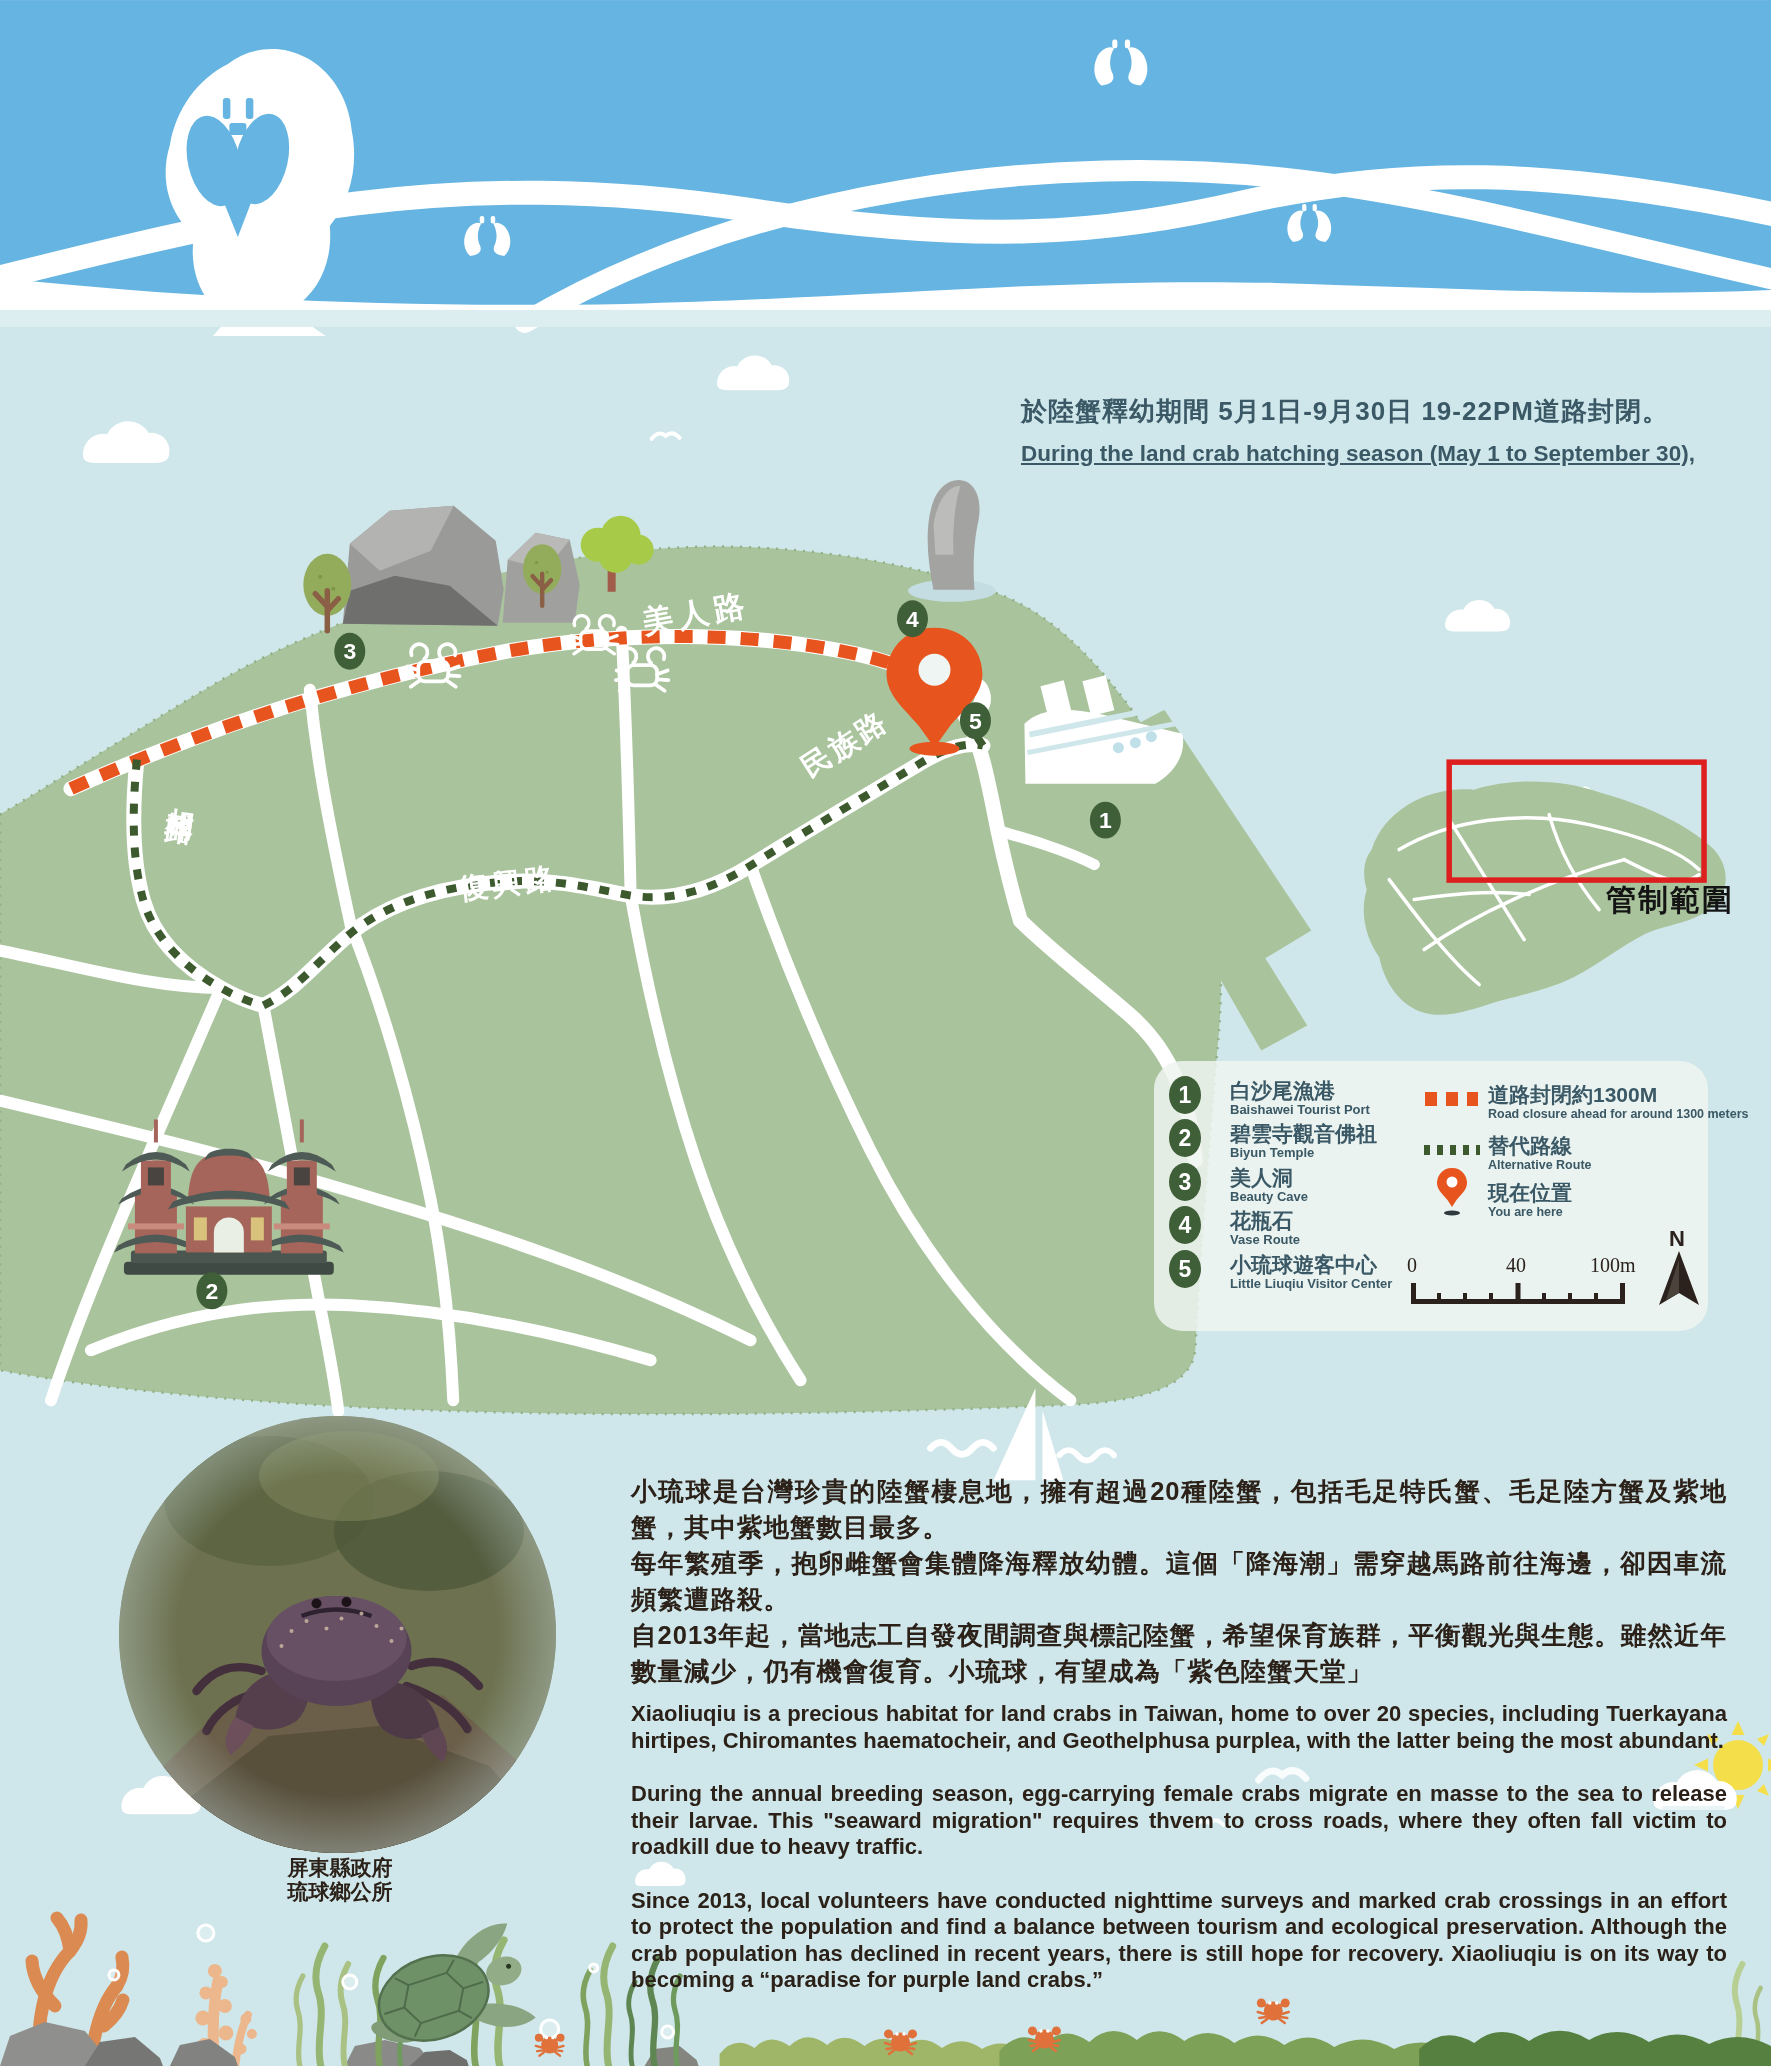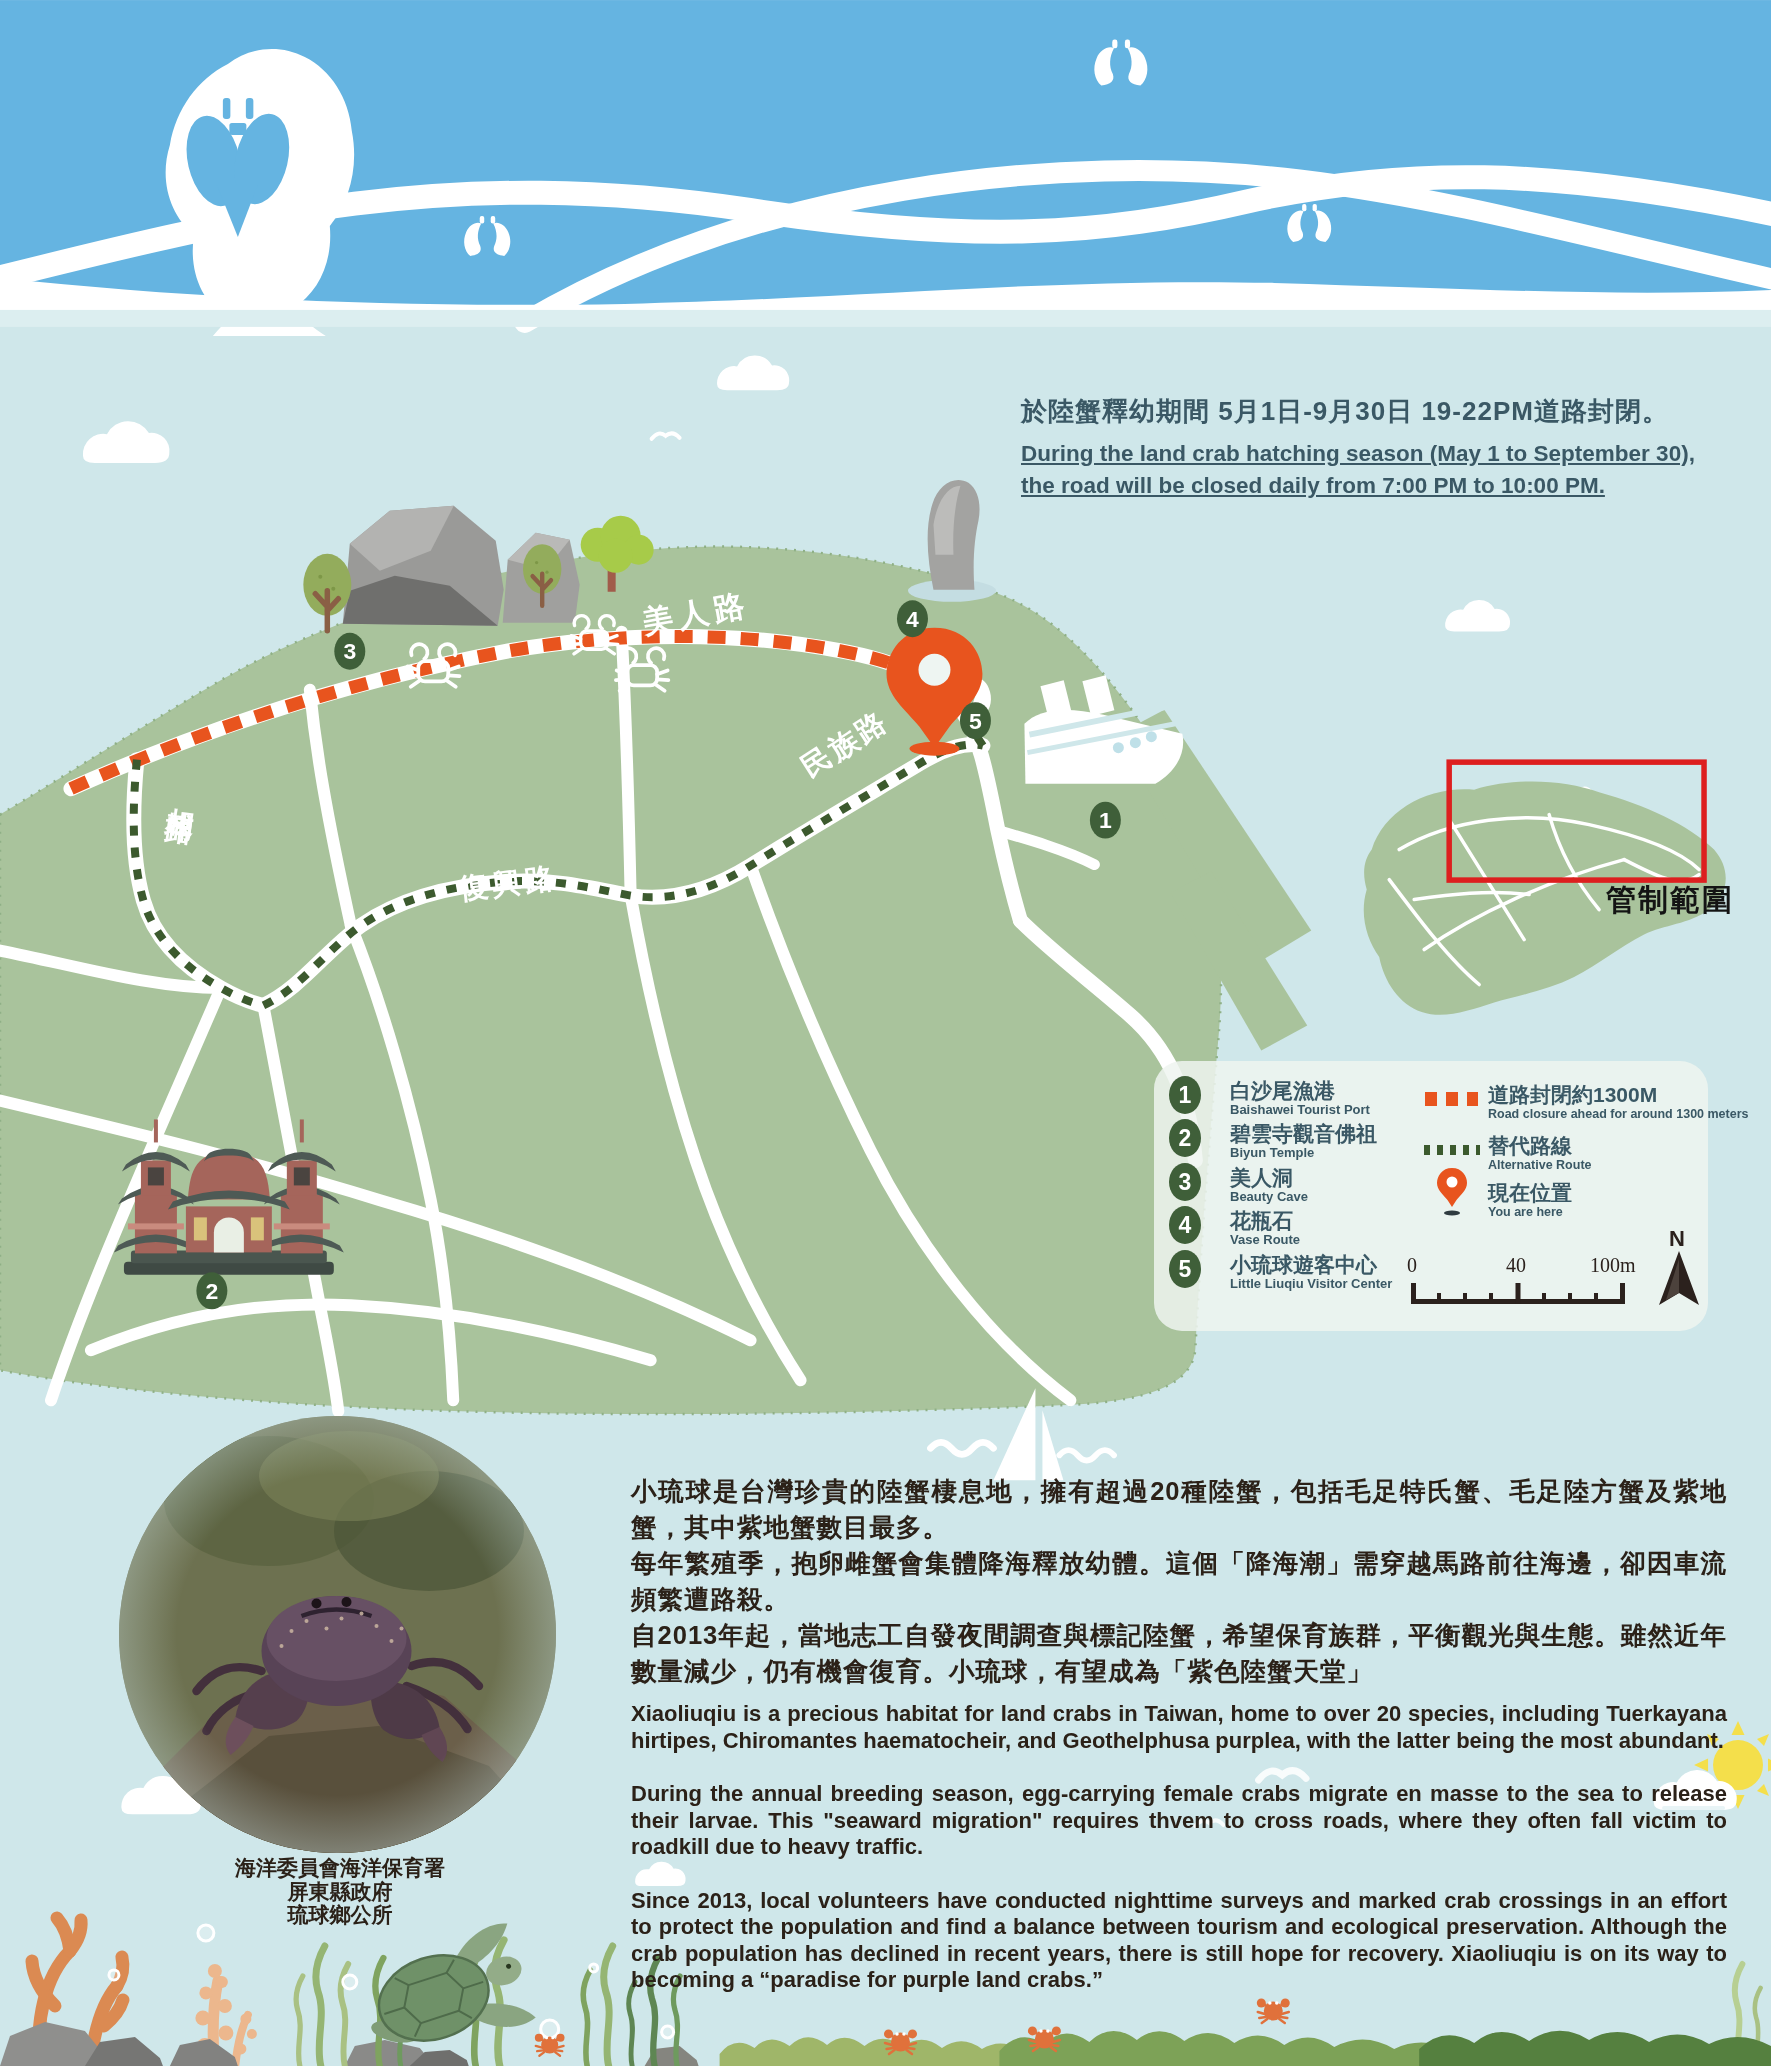--- a/index.html
+++ b/index.html
@@ -407,21 +407,20 @@
       </g>
     </g>
   </svg>
   <div class="vig"></div>
 </div>
 
 <div class="notice">
   <div class="zh">於陸蟹釋幼期間 5月1日-9月30日 19-22PM道路封閉。</div>
   <div class="en">
     <div>During the land crab hatching season (May 1 to September 30),</div>
-    <div>the road will be closed daily from 7:00 PM to 10:00 PM.</div>
   </div>
 </div>
 
 <div class="road-label" style="left:642px;top:593px;font-size:31px;letter-spacing:5px;transform:rotate(-10deg);">美人路</div>
 <div class="road-label" style="left:794px;top:754px;font-size:29px;letter-spacing:3px;transform:rotate(-33deg);transform-origin:left top;">民族路</div>
 <div class="road-label" style="left:165px;top:786px;font-size:28px;letter-spacing:4px;writing-mode:vertical-rl;transform:rotate(8deg);">相埔路</div>
 <div class="road-label" style="left:459px;top:864px;font-size:29px;letter-spacing:4px;transform:rotate(-7deg);">復興路</div>
 
 <div class="inset-label">管制範圍</div>
 
@@ -498,19 +497,18 @@
   <p>自2013年起，當地志工自發夜間調查與標記陸蟹，希望保育族群，平衡觀光與生態。雖然近年數量減少，仍有機會復育。小琉球，有望成為「紫色陸蟹天堂」</p>
 </div>
 
 <div class="enbody">
   <p>Xiaoliuqiu is a precious habitat for land crabs in Taiwan, home to over 20 species, including Tuerkayana hirtipes, Chiromantes haematocheir, and Geothelphusa purplea, with the latter being the most abundant.</p>
   <p>During the annual breeding season, egg-carrying female crabs migrate en masse to the sea to release their larvae. This "seaward migration" requires thvem to cross roads, where they often fall victim to roadkill due to heavy traffic.</p>
   <p>Since 2013, local volunteers have conducted nighttime surveys and marked crab crossings in an effort to protect the population and find a balance between tourism and ecological preservation. Although the crab population has declined in recent years, there is still hope for recovery. Xiaoliuqiu is on its way to becoming a “paradise for purple land crabs.”</p>
 </div>
 
 <div class="credits">
-  <div>海洋委員會海洋保育署</div>
   <div>屏東縣政府</div>
   <div>琉球鄉公所</div>
 </div>
 
 </div>
 
 
 </body></html>

